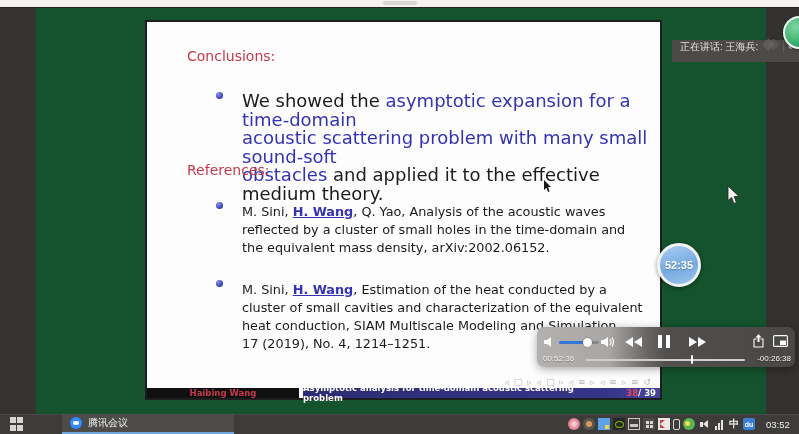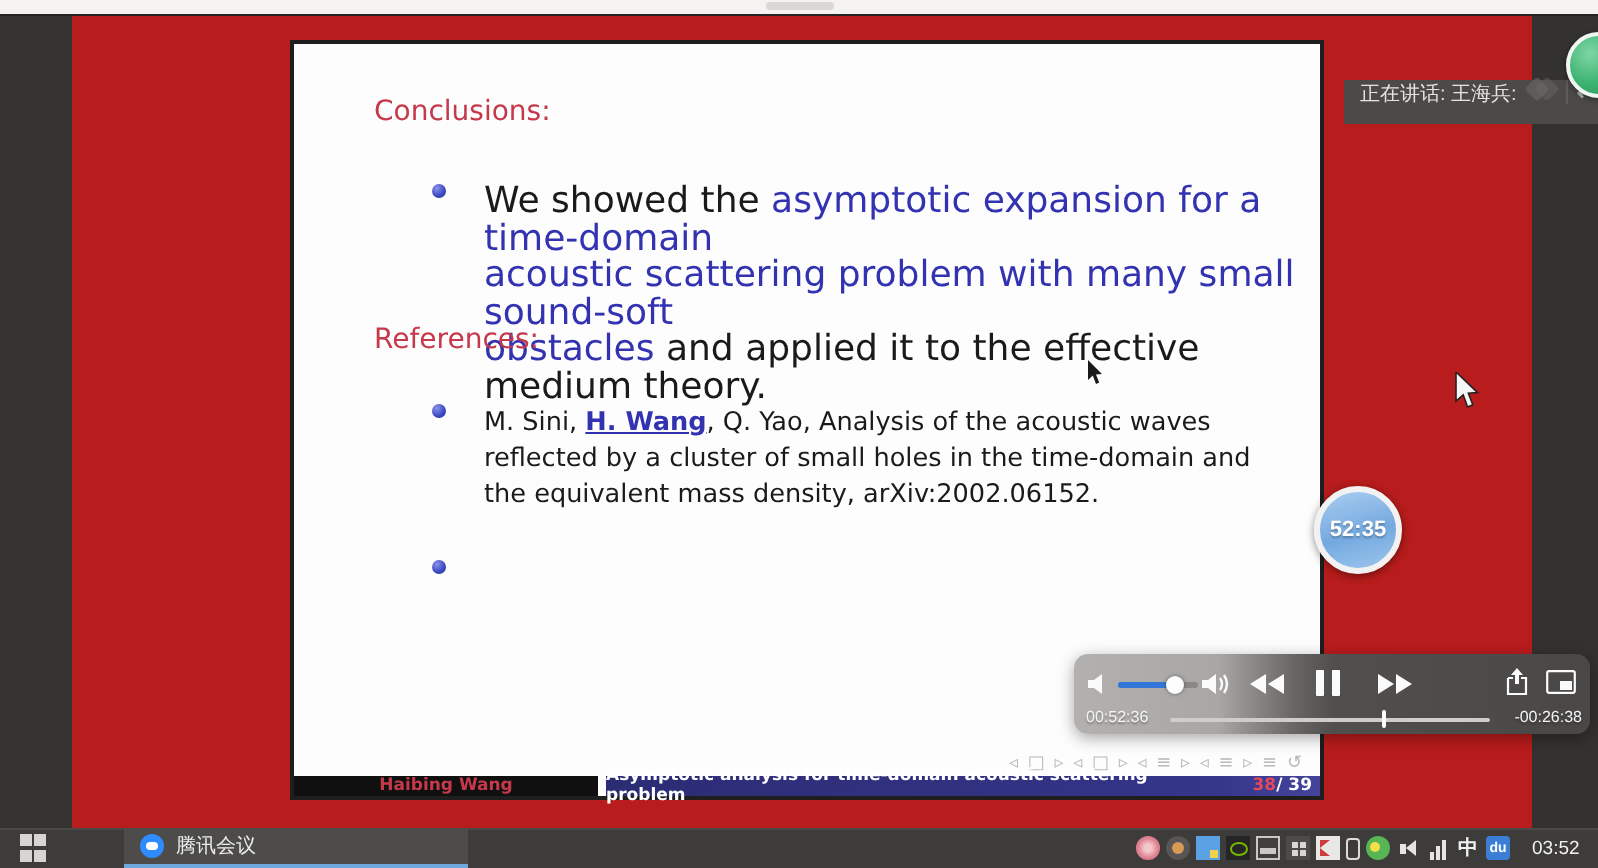--- a/index.html
+++ b/index.html
@@ -1,18 +1,18 @@
 <!DOCTYPE html>
 <html><head>
 <meta charset="utf-8">
 <style>
   html,body{margin:0;padding:0;background:#202020;}
   #screen{
     position:relative;width:799px;height:434px;overflow:hidden;
-    background:#b91c1c;font-family:"Liberation Sans",sans-serif;
+    background:#14532d;font-family:"Liberation Sans",sans-serif;
     -webkit-font-smoothing:antialiased;
   }
   .abs{position:absolute;}
 
   
   .top-strip{left:0;top:0;width:799px;height:7px;background:#f4f3f2;border-bottom:1px solid #242424;}
   .top-smudge{left:383px;top:1px;width:34px;height:4px;background:#d9d8d6;border-radius:2px;}
 
   .left-band{left:0;top:8px;width:36px;height:406px;background:#353330;}
   .right-band{left:766px;top:8px;width:33px;height:406px;background:#343230;}
@@ -153,20 +153,24 @@
 obstacles</span><span> and applied it to the effective medium theory.</span></p>
 
     <div class="abs slide-heading" style="left:40px;top:140px;color:#c5394b;">References:</div>
 
     <div class="abs bullet-dot" style="left:69px;top:180px;"></div>
     <p class="abs ref-text" style="left:83px;top:169px;width:445px;"><span>M. Sini, </span><span class="wang-link" style="color:#3333b2;">H. Wang</span><span>, Q. Yao, Analysis of the acoustic waves
 reflected by a cluster of small holes in the time-domain and
 the equivalent mass density, arXiv:2002.06152.</span></p>
 
     <div class="abs bullet-dot" style="left:69px;top:258px;"></div>
+    <p class="abs ref-text" style="left:83px;top:247px;width:445px;"><span>M. Sini, </span><span class="wang-link" style="color:#3333b2;">H. Wang</span><span>, Estimation of the heat conducted by a
+cluster of small cavities and characterization of the equivalent
+heat conduction, SIAM Multiscale Modeling and Simulation,
+17 (2019), No. 4, 1214–1251.</span></p>
 
     <svg class="abs cursor-svg" style="left:396px;top:158px;" width="9" height="13" viewBox="0 0 9 13">
       <path d="M1 0 L1 10 L3.4 7.8 L5 12 L6.6 11.2 L5 7.2 L8 7 Z" fill="#1a1a1a"></path>
     </svg>
 
     <div class="abs nav-symbols" style="right:8px;top:355px;">◃ □ ▹  ◃ □ ▹  ◃ ≡ ▹  ◃ ≡ ▹   ≡   ↺</div>
 
     <div class="abs footer-seg footer-author" style="color:#c5394b;">Haibing Wang</div>
     <div class="abs footer-seg footer-title">Asymptotic analysis for time-domain acoustic scattering problem</div>
     <div class="abs footer-seg footer-pages">

